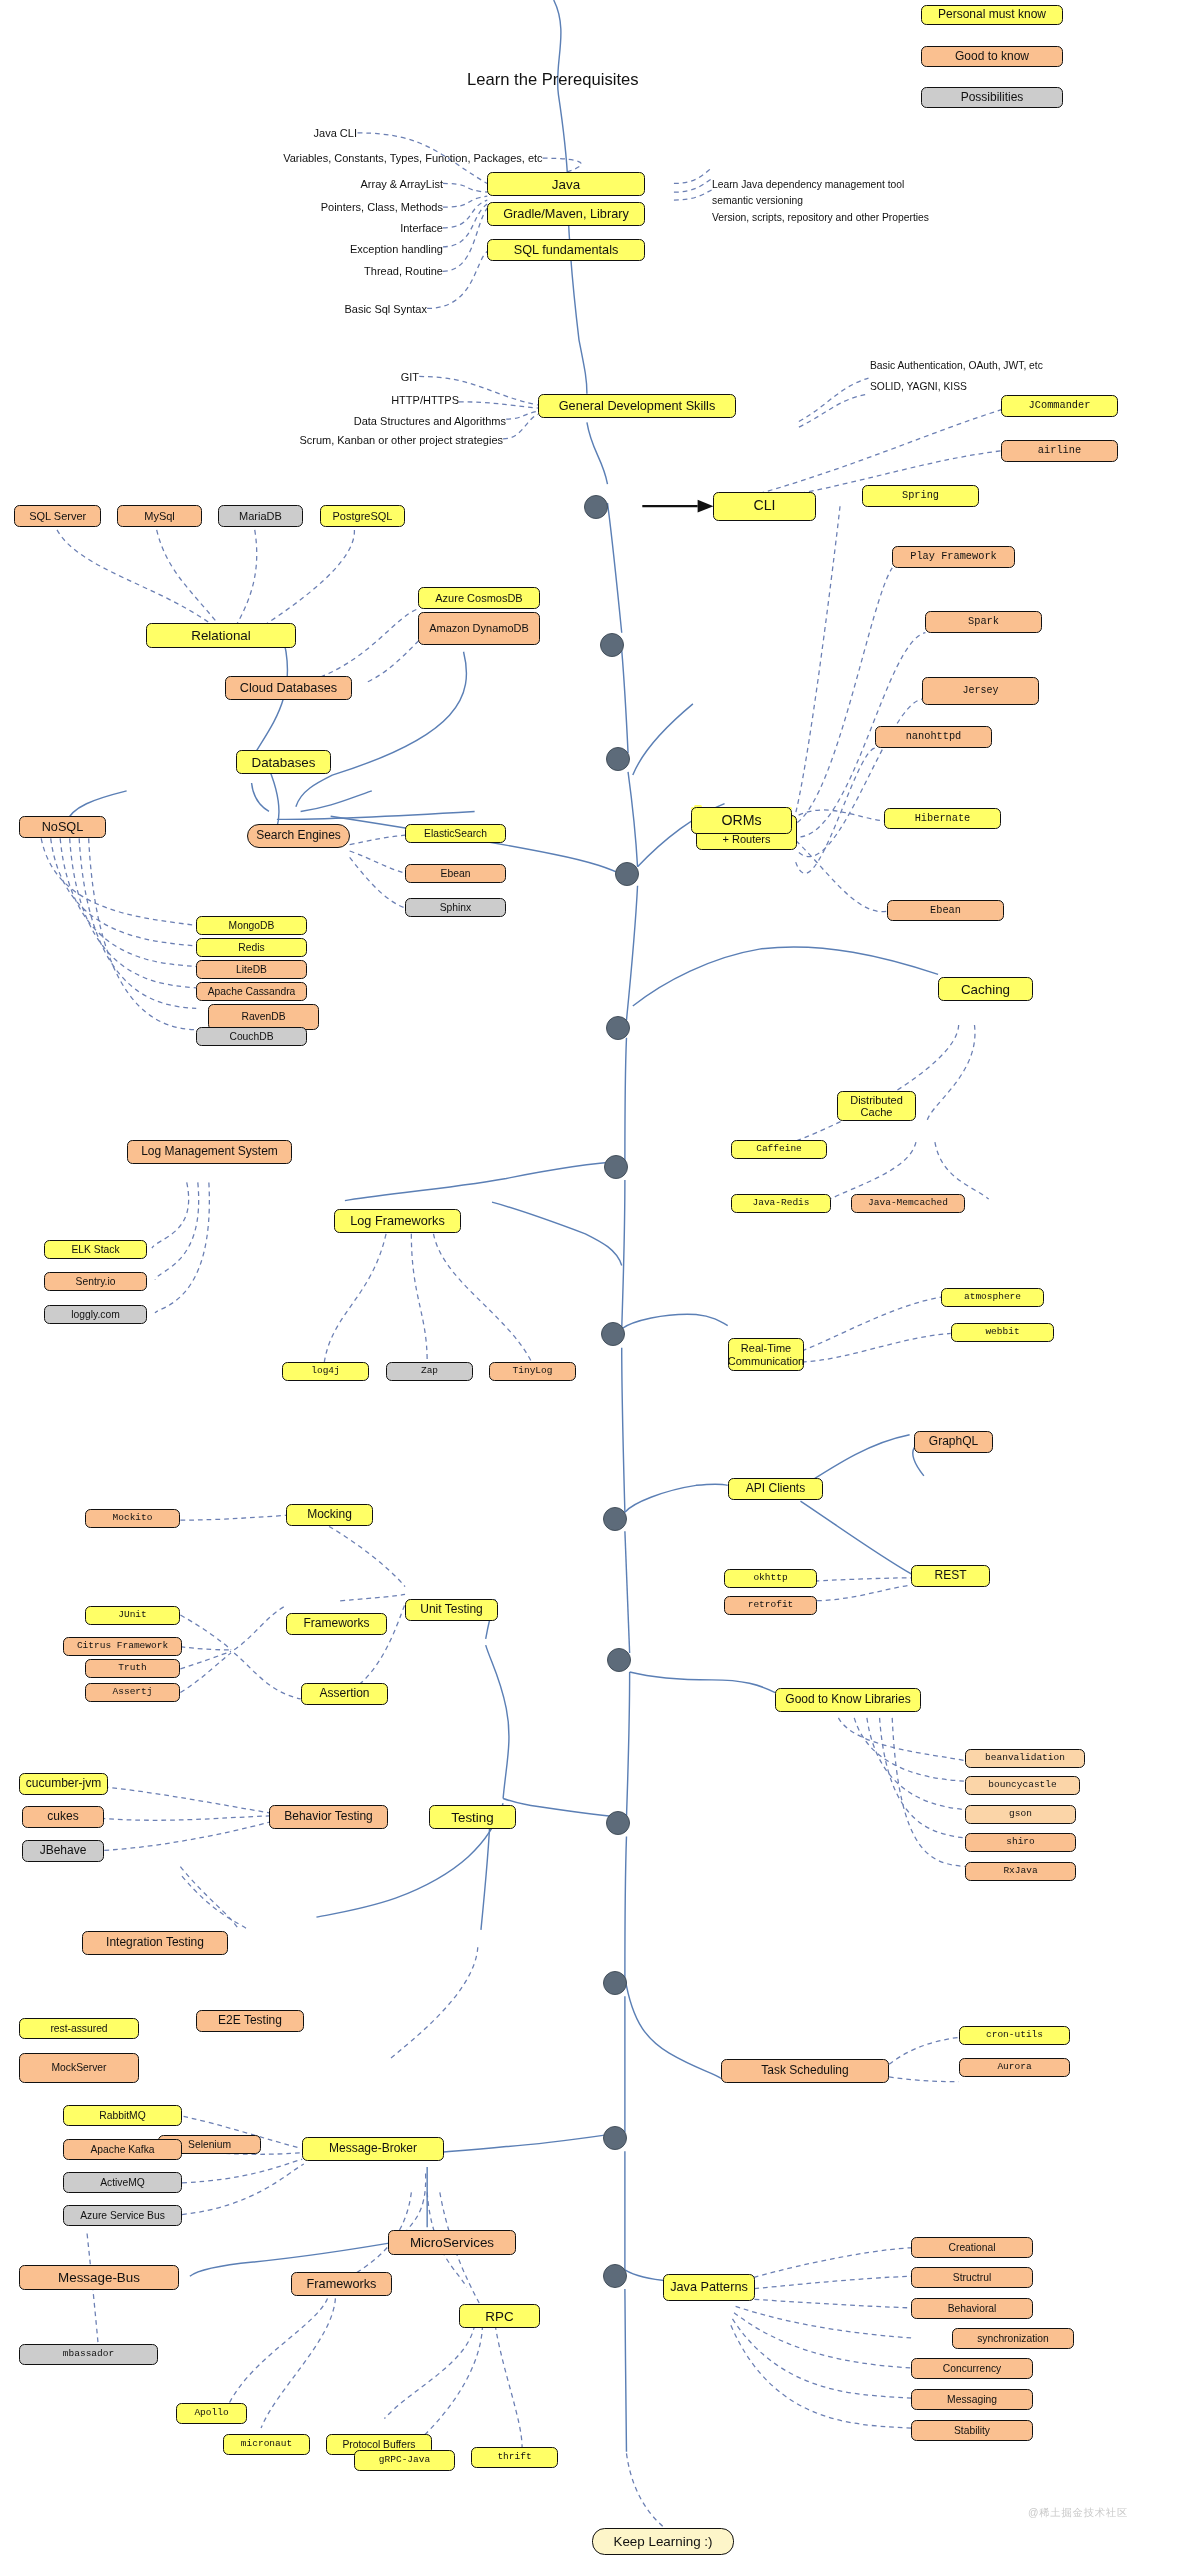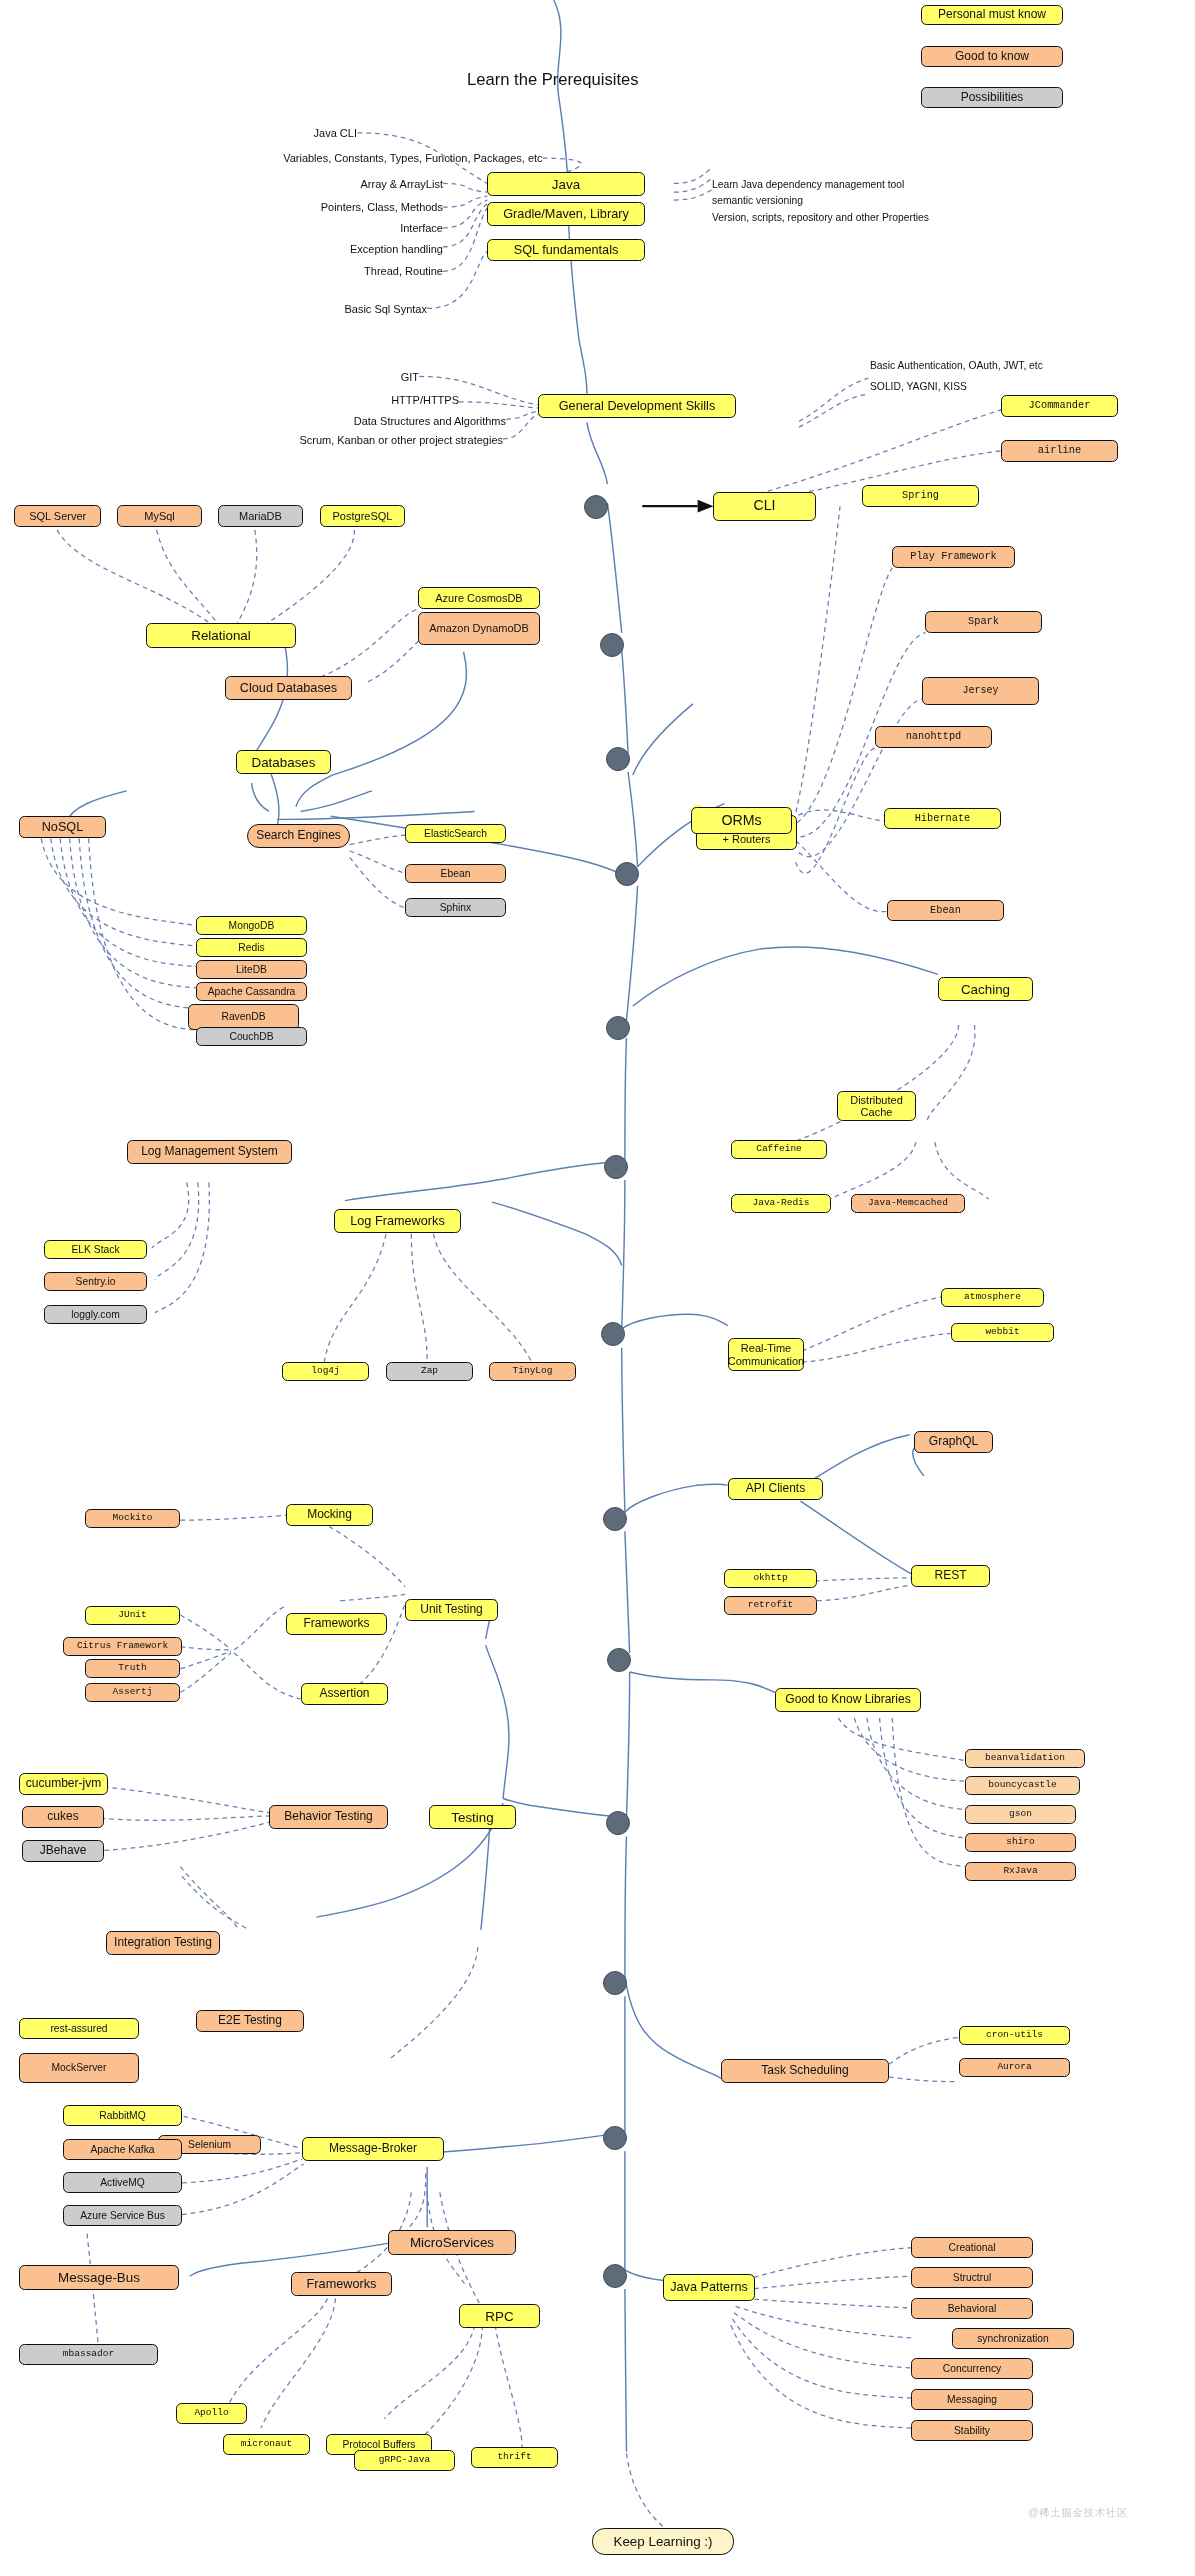--- a/index.html
+++ b/index.html
@@ -274,21 +274,21 @@
 <div class="node orange sans" style="left:247px;top:824px;width:103px;height:24px;font-size:12px;border-radius:12px;">Search Engines</div>
 
 <div class="node yellow sans" style="left:405px;top:824px;width:101px;height:19px;font-size:10.3px;">ElasticSearch</div>
 <div class="node orange sans" style="left:405px;top:864px;width:101px;height:19px;font-size:10.3px;">Ebean</div>
 <div class="node grey sans" style="left:405px;top:898px;width:101px;height:19px;font-size:10.3px;">Sphinx</div>
 
 <div class="node yellow sans" style="left:196px;top:916px;width:111px;height:19px;font-size:10.3px;">MongoDB</div>
 <div class="node yellow sans" style="left:196px;top:938px;width:111px;height:19px;font-size:10.3px;">Redis</div>
 <div class="node orange sans" style="left:196px;top:960px;width:111px;height:19px;font-size:10.3px;">LiteDB</div>
 <div class="node orange sans" style="left:196px;top:982px;width:111px;height:19px;font-size:10.3px;">Apache Cassandra</div>
-<div class="node orange sans" style="left:188px;top:1004px;width:111px;height:26px;font-size:10.3px;">RavenDB</div>
+<div class="node orange sans" style="left:208px;top:1004px;width:111px;height:26px;font-size:10.3px;">RavenDB</div>
 <div class="node grey sans" style="left:196px;top:1027px;width:111px;height:19px;font-size:10.3px;">CouchDB</div>
 
 <div class="node yellow sans" style="left:696px;top:815px;width:101px;height:35px;font-size:11px;">Web Frameworks + Routers</div>
 <div class="node yellow mono" style="left:862px;top:485px;width:117px;height:22px;font-size:10.3px;">Spring</div>
 <div class="node orange mono" style="left:892px;top:546px;width:123px;height:22px;font-size:10.3px;">Play Framework</div>
 <div class="node orange mono" style="left:925px;top:611px;width:117px;height:22px;font-size:10.3px;">Spark</div>
 <div class="node orange mono" style="left:922px;top:677px;width:117px;height:28px;font-size:10px;">Jersey</div>
 <div class="node orange mono" style="left:875px;top:726px;width:117px;height:22px;font-size:10.3px;">nanohttpd</div>
 
 <div class="node yellow sans" style="left:694px;top:805px;width:0px;height:0px;border:none;"></div>
@@ -336,21 +336,21 @@
 <div class="node yellow sans" style="left:301px;top:1683px;width:87px;height:22px;font-size:12px;">Assertion</div>
 <div class="node yellow sans" style="left:405px;top:1599px;width:93px;height:22px;font-size:12px;">Unit Testing</div>
 
 <div class="node yellow sans" style="left:19px;top:1773px;width:89px;height:22px;font-size:12px;">cucumber-jvm</div>
 <div class="node orange sans" style="left:22px;top:1806px;width:82px;height:22px;font-size:12px;">cukes</div>
 <div class="node grey sans" style="left:22px;top:1840px;width:82px;height:22px;font-size:12px;">JBehave</div>
 
 <div class="node orange sans" style="left:269px;top:1805px;width:119px;height:24px;font-size:12px;">Behavior Testing</div>
 <div class="node yellow sans" style="left:429px;top:1805px;width:87px;height:24px;font-size:13.4px;">Testing</div>
 
-<div class="node orange sans" style="left:82px;top:1931px;width:114px;height:24px;font-size:12px;margin-left:24px;">Integration Testing</div>
+<div class="node orange sans" style="left:82px;top:1931px;width:146px;height:24px;font-size:12px;">Integration Testing</div>
 <div class="node yellow sans" style="left:19px;top:2018px;width:120px;height:20.6px;font-size:10.3px;">rest-assured</div>
 <div class="node orange sans" style="left:19px;top:2053px;width:120px;height:30px;font-size:10.3px;">MockServer</div>
 
 <div class="node orange sans" style="left:196px;top:2010px;width:108px;height:22px;font-size:12px;">E2E Testing</div>
 <div class="node orange sans" style="left:158px;top:2135px;width:103px;height:19px;font-size:10.3px;">Selenium</div>
 
 <div class="node yellow sans" style="left:775px;top:1688px;width:146px;height:24px;font-size:12px;">Good to Know Libraries</div>
 <div class="node orange2 mono" style="left:965px;top:1749px;width:120px;height:19px;font-size:9.5px;">beanvalidation</div>
 <div class="node orange2 mono" style="left:965px;top:1776px;width:115px;height:19px;font-size:9.5px;">bouncycastle</div>
 <div class="node orange2 mono" style="left:965px;top:1805px;width:111px;height:19px;font-size:9.5px;">gson</div>

